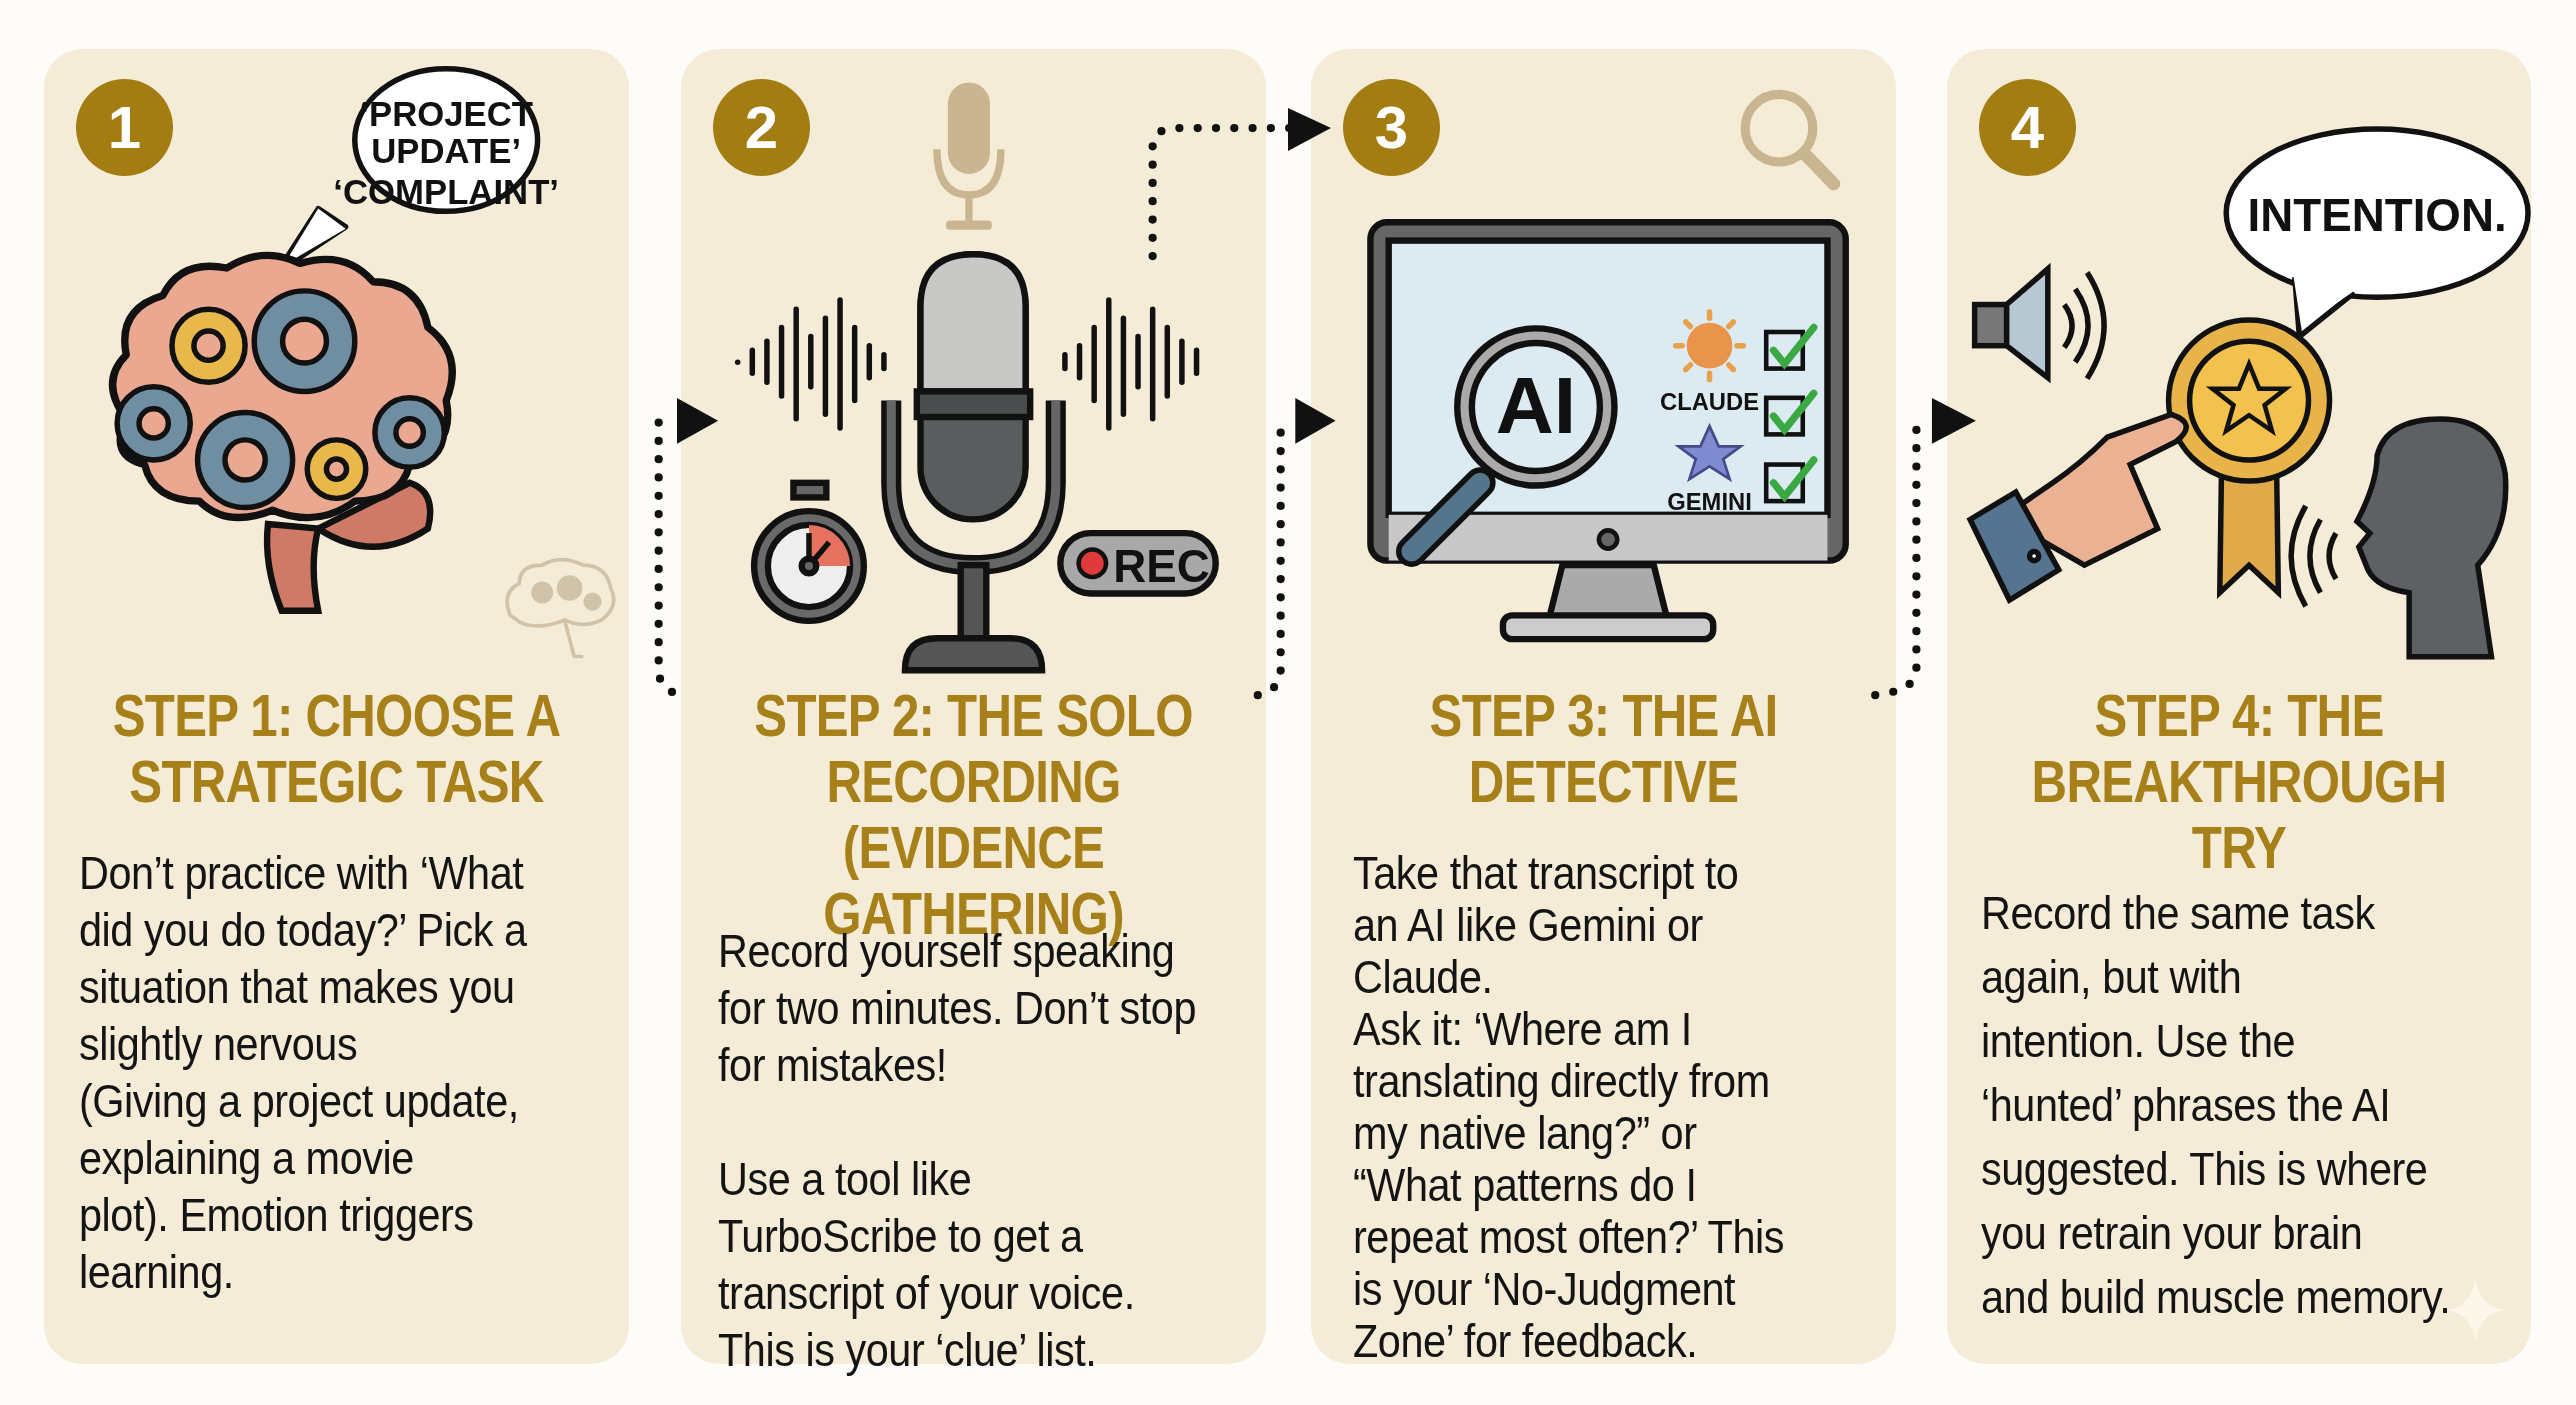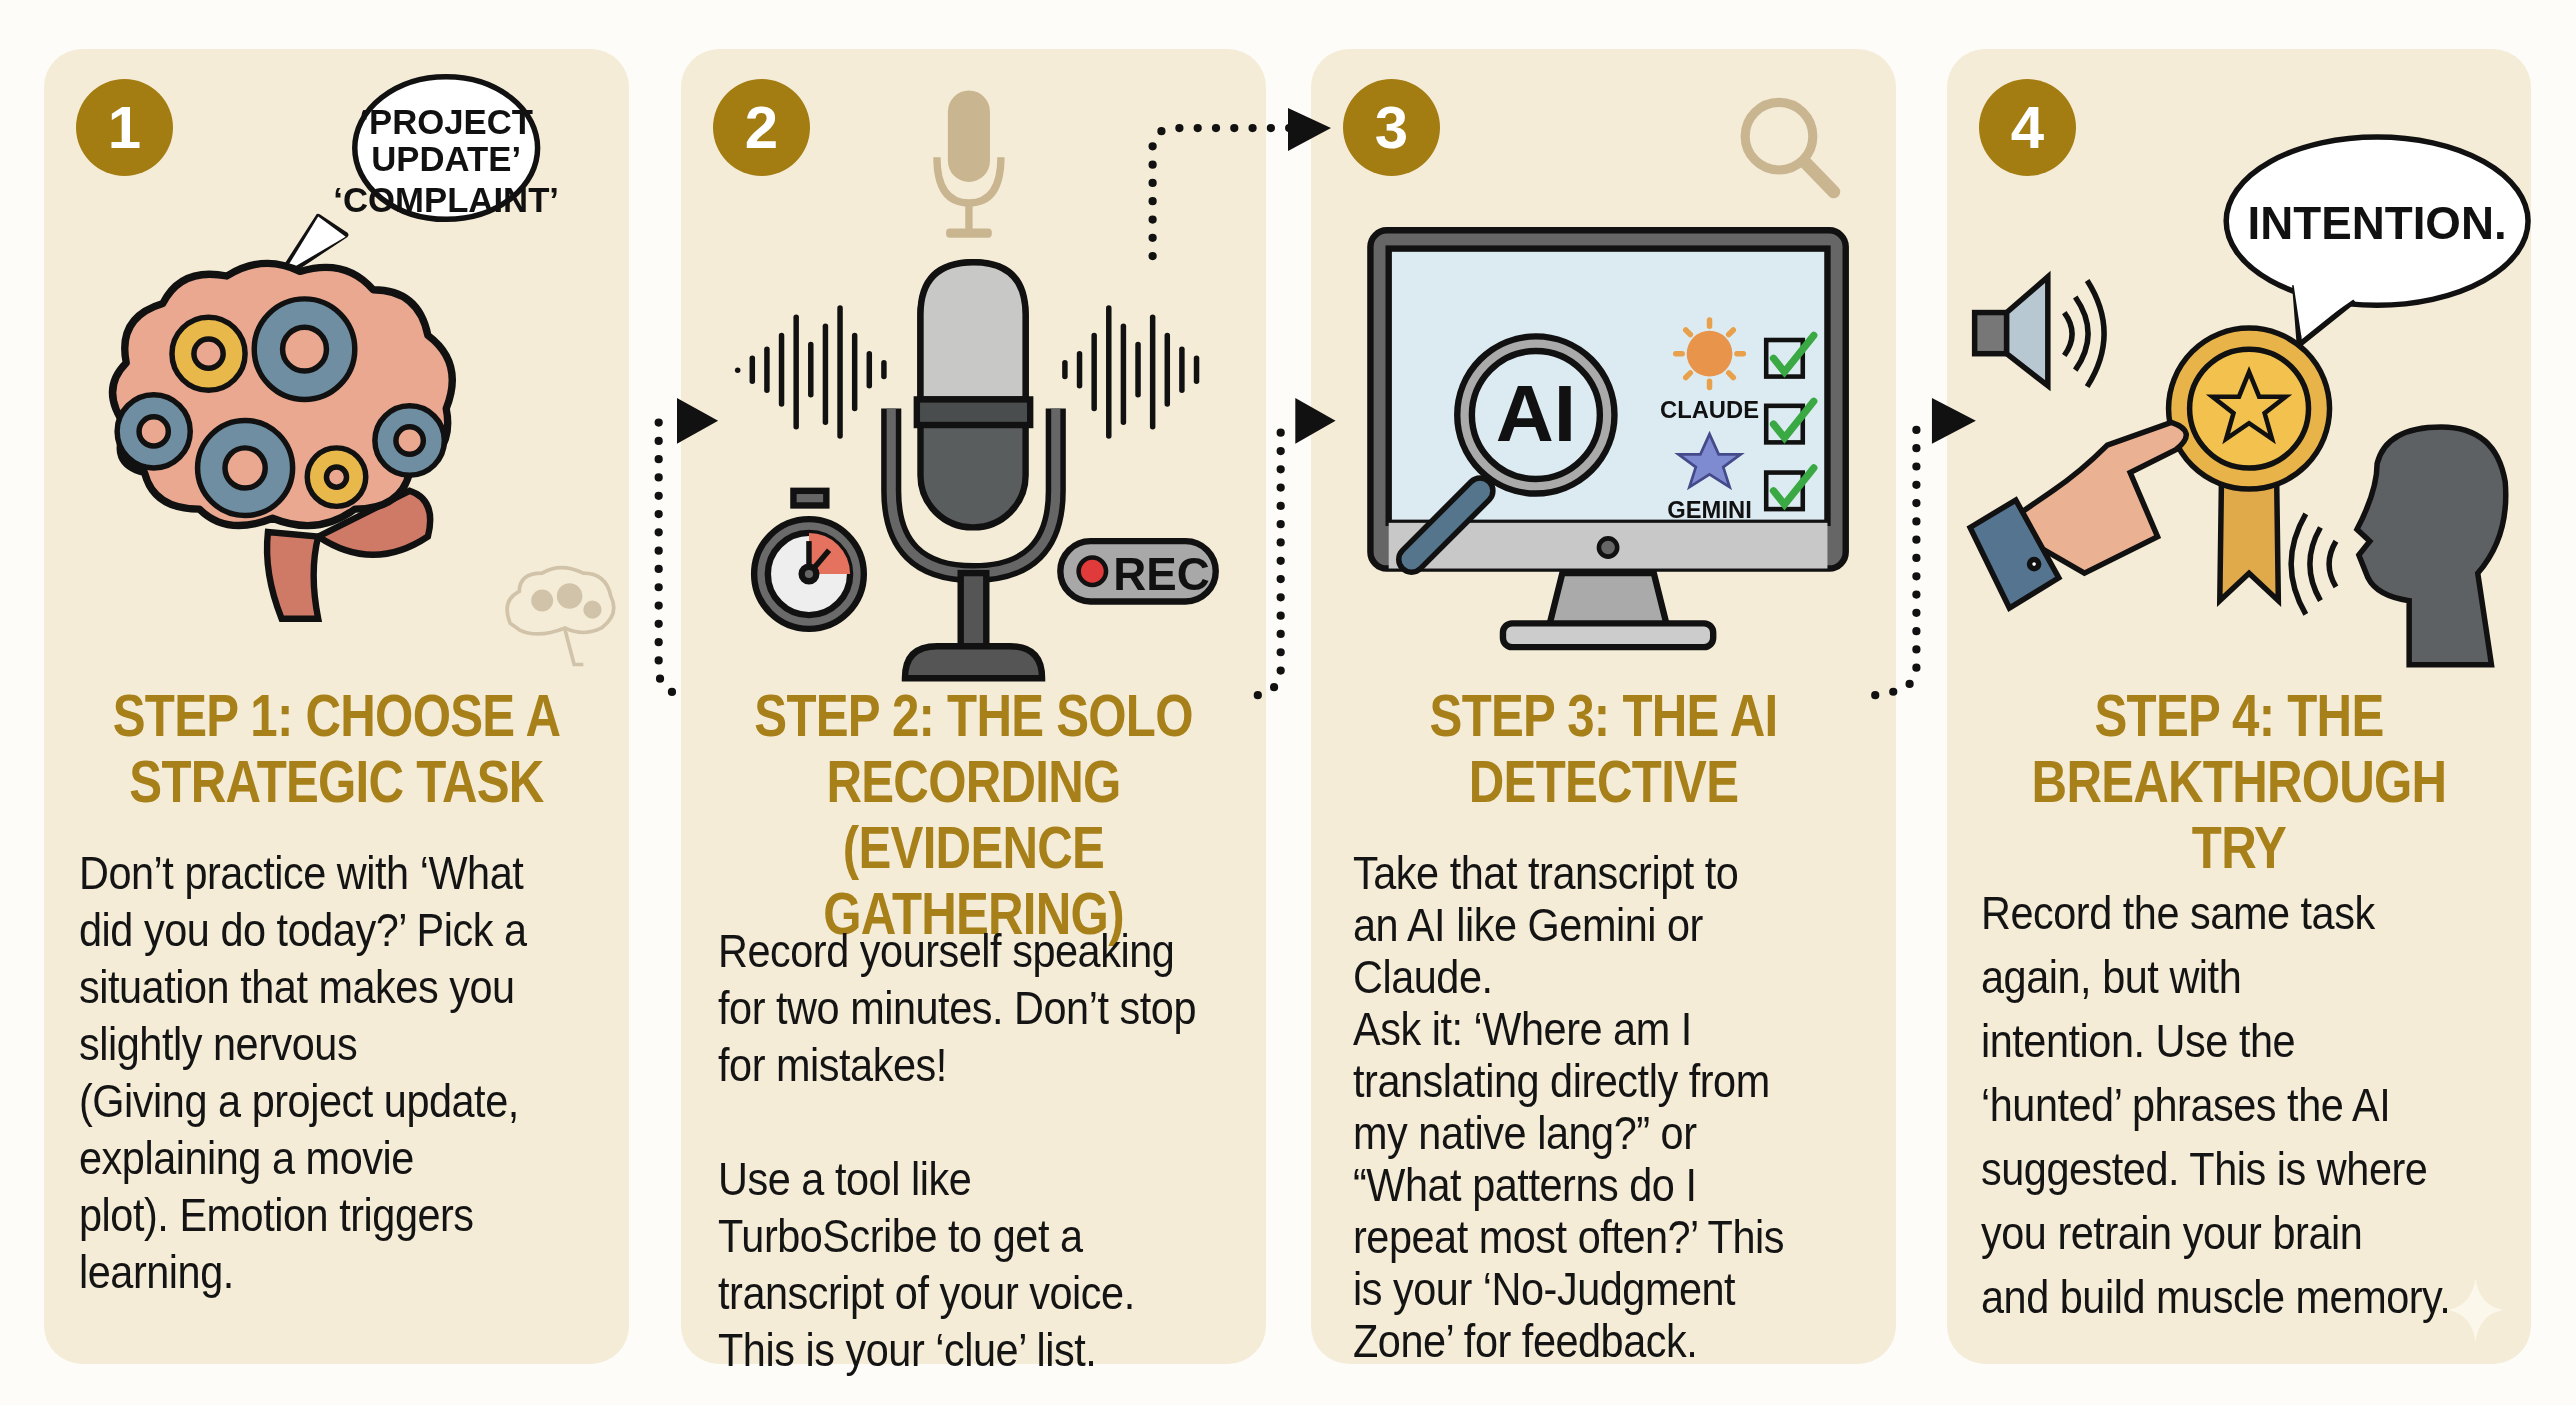--- a/index.html
+++ b/index.html
@@ -14,21 +14,21 @@
   #card1 { left:44px; width:585px; }
   #card2 { left:681px; width:585px; }
   #card3 { left:1311px; width:585px; }
   #card4 { left:1947px; width:584px; }
   .badge {
     position:absolute; left:32px; top:30px; width:97px; height:97px; border-radius:50%;
     background:#a37c12; color:#fff; font-weight:700; font-size:60px;
     display:flex; align-items:center; justify-content:center;
     font-family:"Liberation Sans", sans-serif;
   }
-  .art { position:absolute; left:0; top:12px; width:100%; height:622px;text-align:right; }
+  .art { position:absolute; left:0; top:4px; width:100%; height:622px;text-align:right; }
   .art svg { position:absolute; left:0; top:0; }
   .title {
     position:absolute; left:0; right:0; text-align:center;
     color:#a8801a; font-weight:700; font-size:60px; line-height:66px;
     font-family:"Liberation Sans", sans-serif;
     transform:scaleX(0.82); transform-origin:center top;
     white-space:pre-line; letter-spacing:-0.9px;
   }
   .body {
     position:absolute; color:#141414; font-size:46px; line-height:57px;

